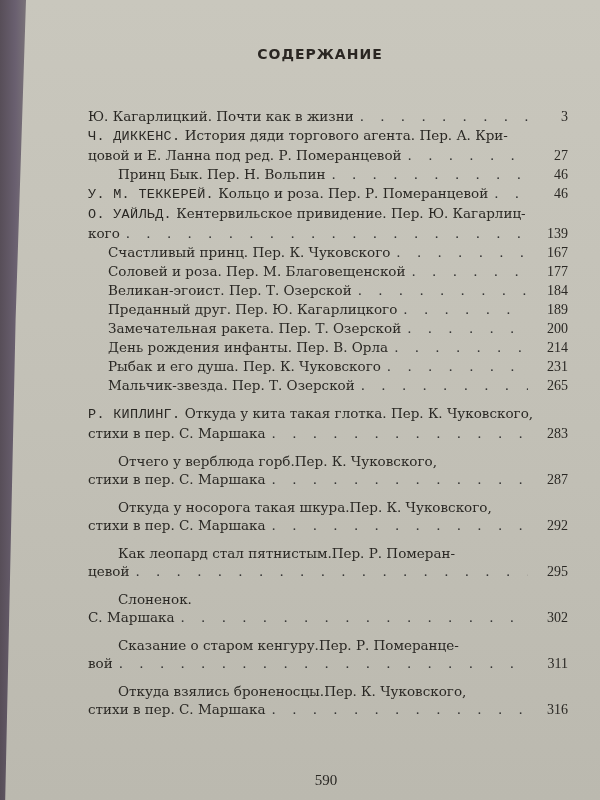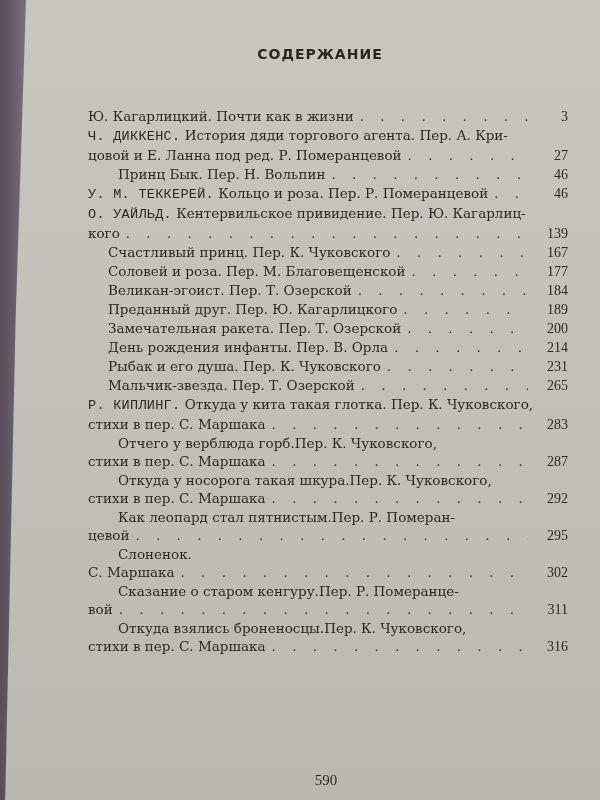--- a/index.html
+++ b/index.html
@@ -18,21 +18,21 @@
     position: absolute; top: 46px; left: 0; width: 640px; text-align: center;
     font-family: "DejaVu Sans", "Liberation Sans", sans-serif;
     font-weight: bold; font-size: 14px; letter-spacing: 1px; color: #2a2622;
   }
   .toc {
     position: absolute; left: 88px; top: 107px; width: 480px;
     font-size: 13.5px; line-height: 18px;
   }
   .entry { position: relative; margin: 0; }
   .entry.gap { }
-  .entry.gap2 { }
+  .entry.gap2 { margin-top: 9px; }
   .line { display: flex; align-items: baseline; white-space: nowrap; }
   .line.first { justify-content: flex-start; }
   .lead { flex: 1; overflow: hidden; margin: 0 6px; color: #333; letter-spacing: 6px; }
   .lead::before { content: ". . . . . . . . . . . . . . . . . . . . . . . . . . . . . . . . . . . . . . . . . . . . ."; }
   .page { width: 34px; text-align: right; font-family: "Liberation Serif", serif; font-size: 14px; }
   .indent1 { padding-left: 20px; }
   .indent2 { padding-left: 30px; }
   .it { }
   .author { font-family: Liberation Mono, monospace; letter-spacing: 0.3px; }
   .footer {

